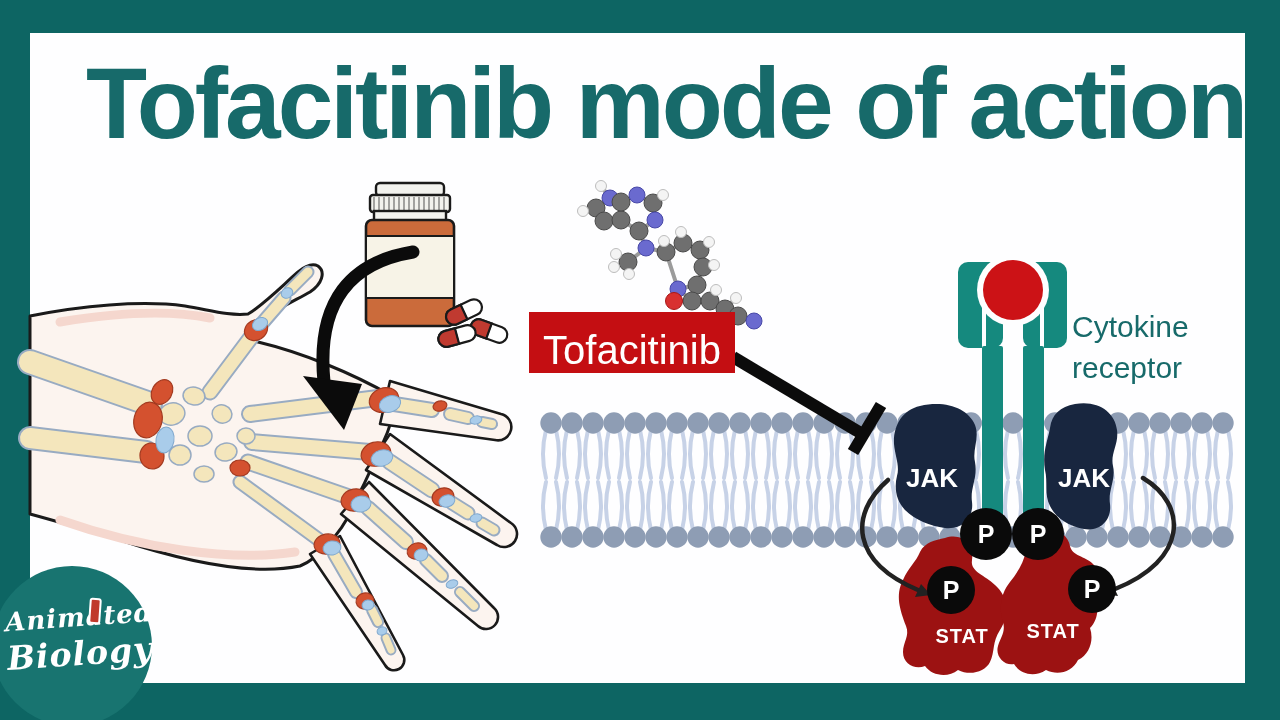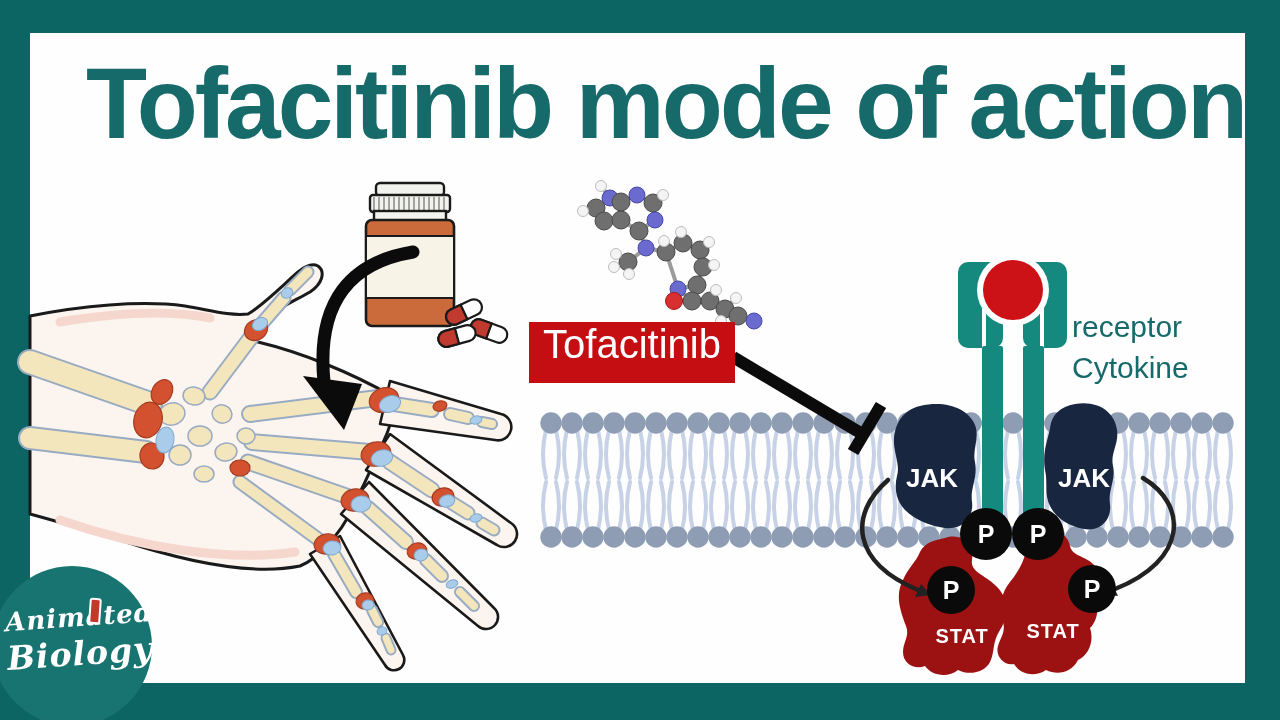--- a/index.html
+++ b/index.html
@@ -10,22 +10,22 @@
     --bone:#F4E6BC; --bone-edge:#98ABC2; --joint-red:#D4512F; --joint-blue:#A9CCEA;
     --skin:#FCF4EF; --ink:#1A1A1A;
   }
   html,body{margin:0;padding:0}
   .stage{position:relative;width:1280px;height:720px;background:var(--frame-teal);overflow:hidden;
          font-family:"Liberation Sans",sans-serif}
   .canvas{position:absolute;left:30px;top:33px;right:35px;bottom:37px;background:var(--canvas-white)}
   .title{position:absolute;left:30px;right:35px;top:46px;text-align:right;
          font-weight:bold;font-size:100px;letter-spacing:-3px;color:var(--title-teal);z-index:3}
   .scene{position:absolute;left:0;top:0;z-index:2}
-  .drug-box{position:absolute;left:529px;top:322px;width:206px;height:61px;background:var(--drug-red);
-            display:flex;align-items:flex-start;justify-content:center;color:#fff;font-size:40px;z-index:4}
+  .drug-box{position:absolute;left:529px;top:312px;width:206px;height:61px;background:var(--drug-red);
+            display:flex;align-items:flex-end;justify-content:center;color:#fff;font-size:40px;z-index:4}
   .receptor-label{position:absolute;left:1072px;top:306px;width:180px;color:var(--title-teal);
             font-size:30px;line-height:41px;z-index:4}
   .receptor-label span{display:block}
   .logo{position:absolute;left:-8px;top:566px;width:160px;height:160px;border-radius:50%;
         background:var(--logo-teal);z-index:5}
   .logo-l1{position:absolute;left:13px;top:36px;font-family:"DejaVu Serif",serif;font-style:italic;
            font-weight:bold;font-size:26px;color:#fff;transform:rotate(-4deg);letter-spacing:1px}
   .logo-l2{position:absolute;left:15px;top:68px;font-family:"DejaVu Serif",serif;font-style:italic;
            font-weight:bold;font-size:33px;color:#fff;transform:rotate(-4deg);letter-spacing:1px}
   .logo-tube{position:absolute;left:97px;top:32px;width:8px;height:22px;background:#C0392B;
@@ -586,21 +586,21 @@
     <g>
       <circle class="phos" cx="1092" cy="589" r="24"></circle>
       <text class="p-label" x="1092" y="598">P</text>
     </g>
   </svg>
 
   <div class="drug-box">
     <span>Tofacitinib</span>
   </div>
   <div class="receptor-label">
+    <span>Cytokine</span>
     <span>receptor</span>
-    <span>Cytokine</span>
   </div>
   <div class="logo">
     <div class="logo-l1">Animated</div>
     <div class="logo-l2">Biology</div>
     <div class="logo-tube"></div>
   </div>
 </div>
 
 </body></html>

